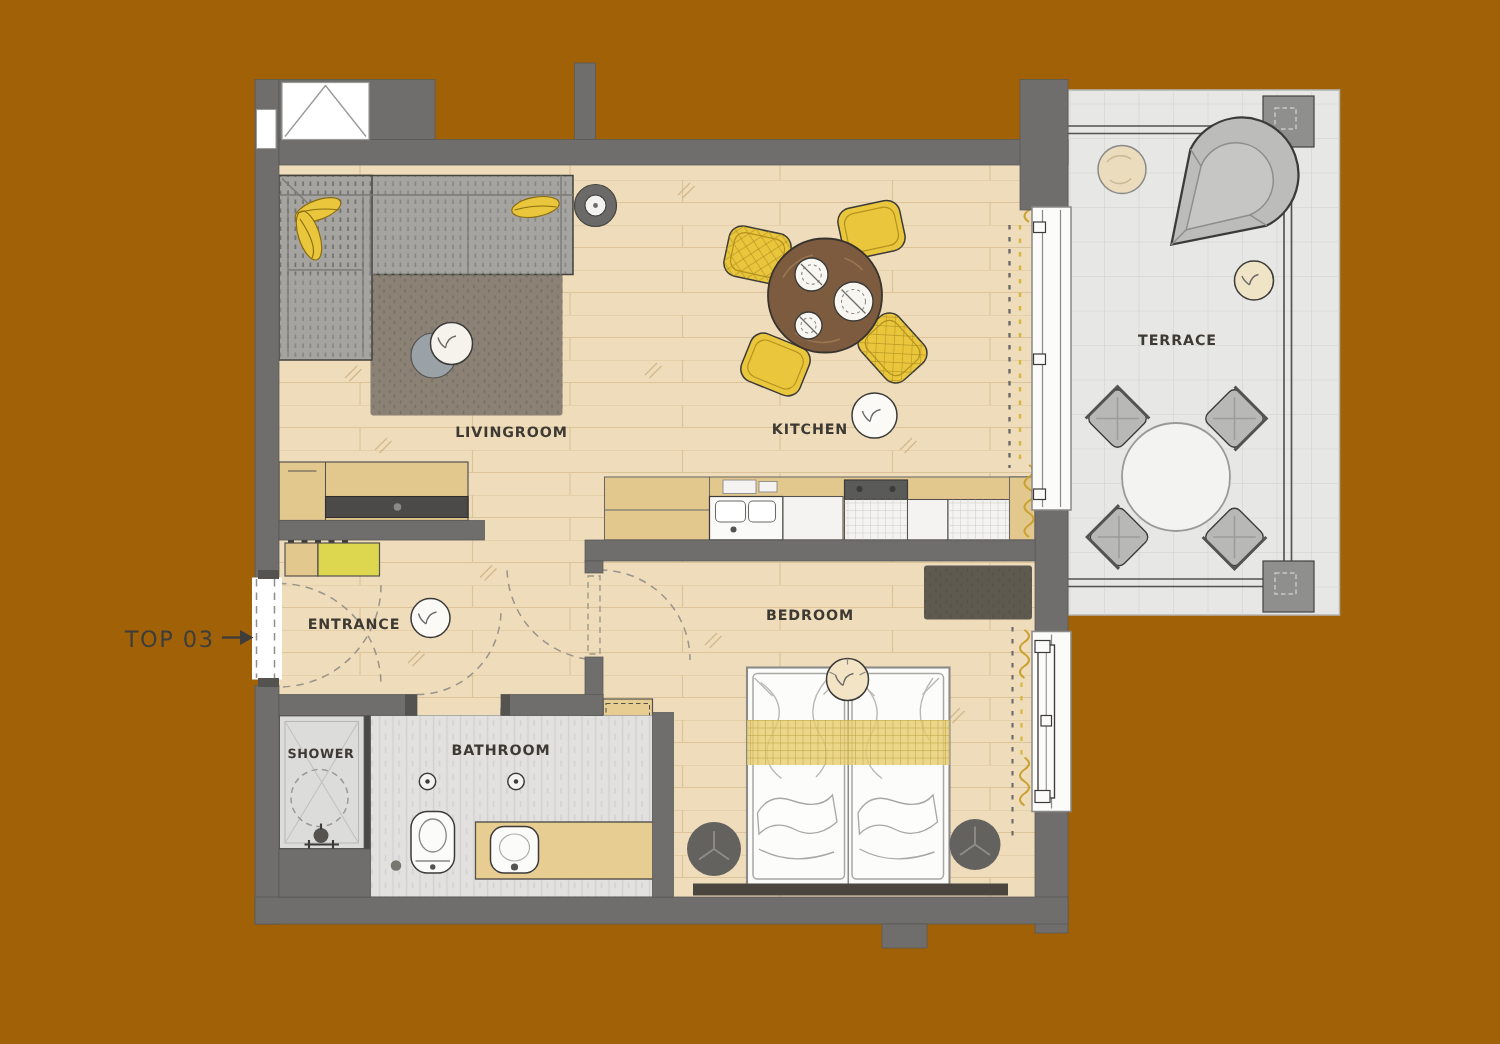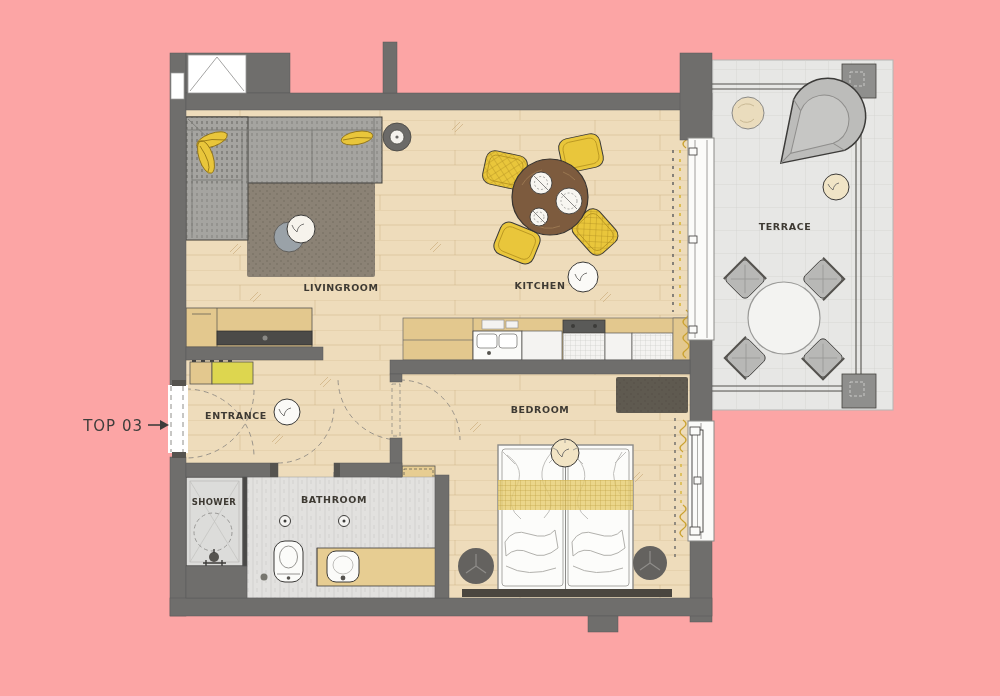--- a/index.html
+++ b/index.html
@@ -1,16 +1,16 @@
 <!DOCTYPE html>
 <html><head>
 <meta charset="utf-8">
 <style>
   html,body{margin:0;padding:0;background:#ffffff;}
-  .stage{position:relative;width:1000px;height:696px;background:#fca5a5;overflow:hidden;
+  .stage{position:relative;width:1000px;height:696px;background:#a16207;overflow:hidden;
          font-family:"DejaVu Sans","Liberation Sans",sans-serif;}
   svg{display:block;}
   .room-label{font-family:"DejaVu Sans","Liberation Sans",sans-serif;font-size:9.5px;
               font-weight:700;letter-spacing:0.6px;fill:#3e3a33;}
   .small-label{font-family:"DejaVu Sans","Liberation Sans",sans-serif;font-size:8.5px;
               font-weight:700;letter-spacing:0.4px;fill:#3e3a33;}
   .unit-label{font-family:"DejaVu Sans","Liberation Sans",sans-serif;font-size:15px;
               font-weight:400;letter-spacing:1px;fill:#3e3d3b;}
 </style>
 </head>

